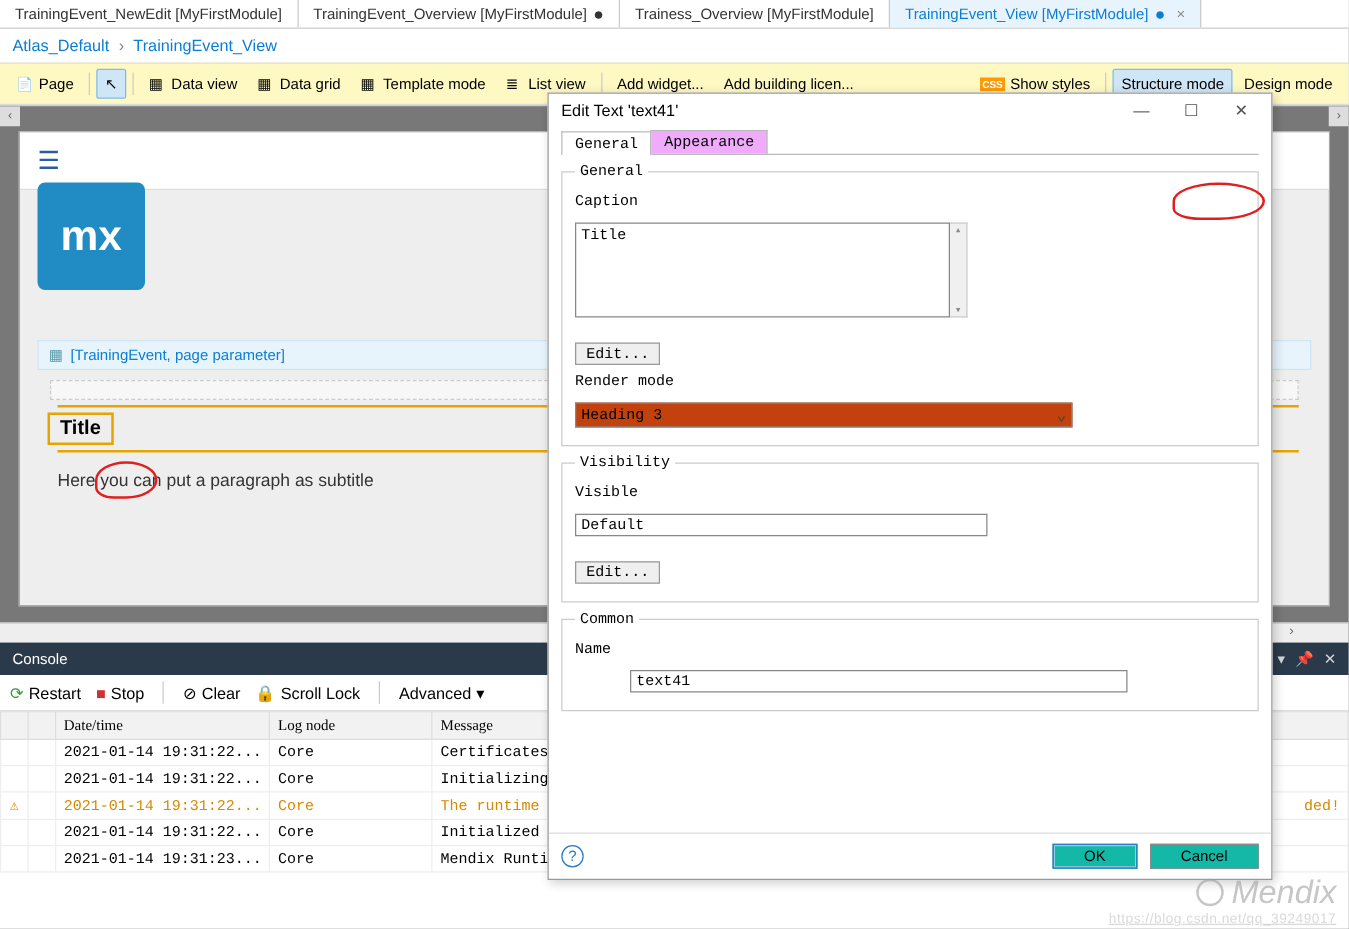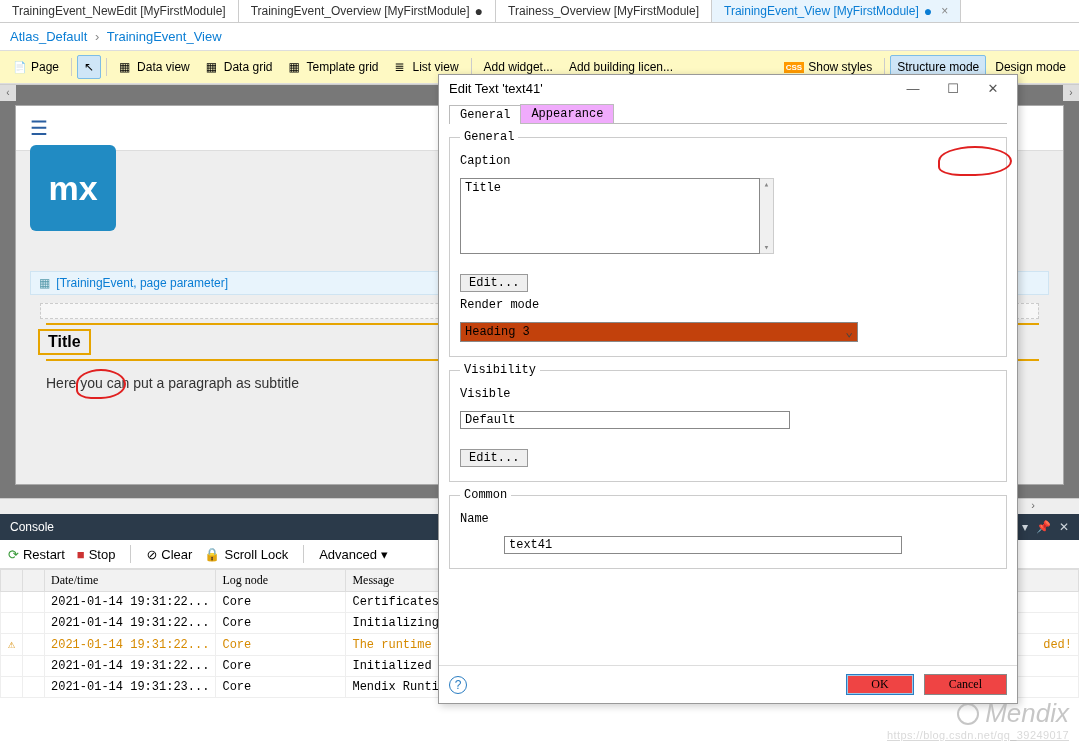--- a/index.html
+++ b/index.html
@@ -74,21 +74,21 @@
 .flabel { width: 120px; font-size: 12px; }
 .textarea { width: 300px; height: 76px; border: 1px solid #888; padding: 2px 4px; font-family: "Courier New", monospace; font-size: 12px; resize: none; }
 .txtinput { width: 330px; border: 1px solid #888; padding: 1px 4px; font-family: "Courier New", monospace; font-size: 12px; height: 18px; }
 .txtinput.wide { width: 398px; margin-left: 44px; }
 .combo { width: 398px; border: 1px solid #888; padding: 1px 4px; font-family: "Courier New", monospace; font-size: 12px; height: 20px; background: #c2410c; display:flex; justify-content: space-between; align-items: center; }
 .combo::after { content: "⌄"; color: #444; font-size: 13px; }
 .btn-edit { border: 1px solid #999; background: #efefef; font-family: "Courier New", monospace; font-size: 12px; padding: 1px 8px; min-width: 56px; }
 .dlg-buttons { border-top: 1px solid #ddd; padding: 8px 10px; display: flex; justify-content: space-between; align-items: center; }
 .dlg-buttons .help { color: #2a7dc2; border: 1px solid #2a7dc2; border-radius: 50%; width: 18px; height: 18px; line-height: 16px; text-align: center; font-size: 12px; }
 .dlg-buttons .actions { display:flex; gap:10px; }
-.dlg-btn { border: 1px solid #888; background: #ef4444; font-family: Liberation Serif, serif; padding: 2px 24px; font-size: 12px; }
+.dlg-btn { border: 1px solid #888; background: #14b8a6; font-family: Liberation Sans, sans-serif; padding: 2px 24px; font-size: 12px; }
 .dlg-btn.primary { border: 1px solid #2a7dc2; box-shadow: 0 0 0 1px #9cc8e8 inset; }
 .ta-scroll { width: 14px; background:#f0f0f0; border:1px solid #ccc; border-left:none; display:flex; flex-direction:column; justify-content:space-between; font-size:9px; color:#888; align-items:center; }
 
 
 .watermark { position: absolute; right: 10px; bottom: 14px; color: rgba(160,160,160,.6); font-size: 26px; font-weight: 300; font-style: italic; display:flex; align-items:center; gap:6px; pointer-events:none; }
 .watermark .bubble { border: 2px solid rgba(160,160,160,.6); border-radius: 50%; width: 22px; height: 22px; position: relative; }
 .wm-sub { position:absolute; right:10px; bottom:2px; font-size:11px; color: rgba(160,160,160,.4); letter-spacing: .4px; text-decoration: underline; }
 </style>
 </head>
 <body>
@@ -130,21 +130,21 @@
   <div class="tool-btn">
       <span class="tool-ico ico-grid"></span>
       <span>Data view</span>
     </div>
   <div class="tool-btn">
       <span class="tool-ico ico-grid"></span>
       <span>Data grid</span>
     </div>
   <div class="tool-btn">
       <span class="tool-ico ico-grid"></span>
-      <span>Template grid</span>
+      <span>Template mode</span>
     </div>
   <div class="tool-btn">
       <span class="tool-ico ico-list"></span>
       <span>List view</span>
     </div>
   <div class="tool-sep"></div>
   <div class="tool-btn">
       <span>Add widget...</span>
     </div>
   <div class="tool-btn">

